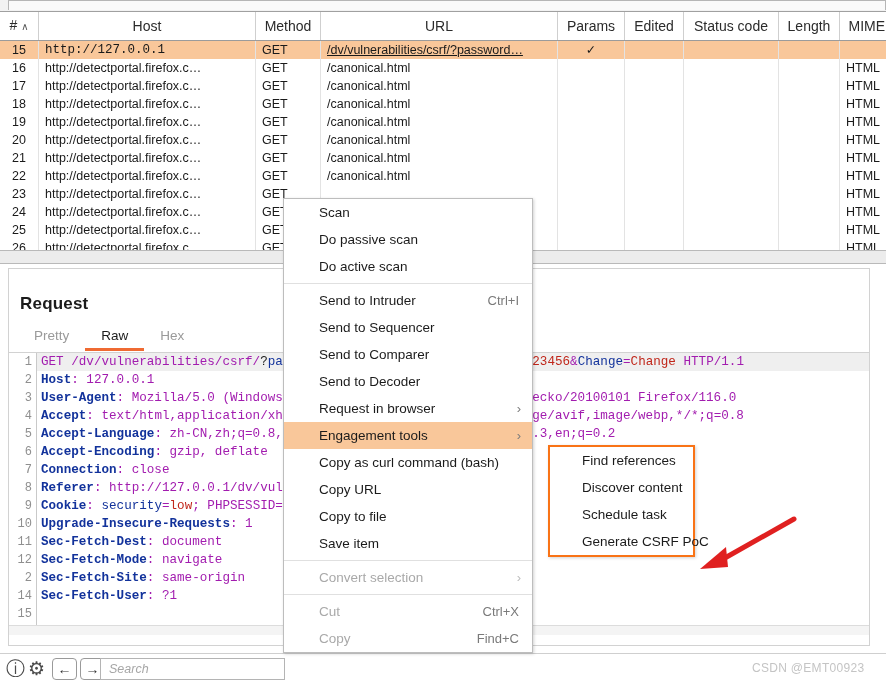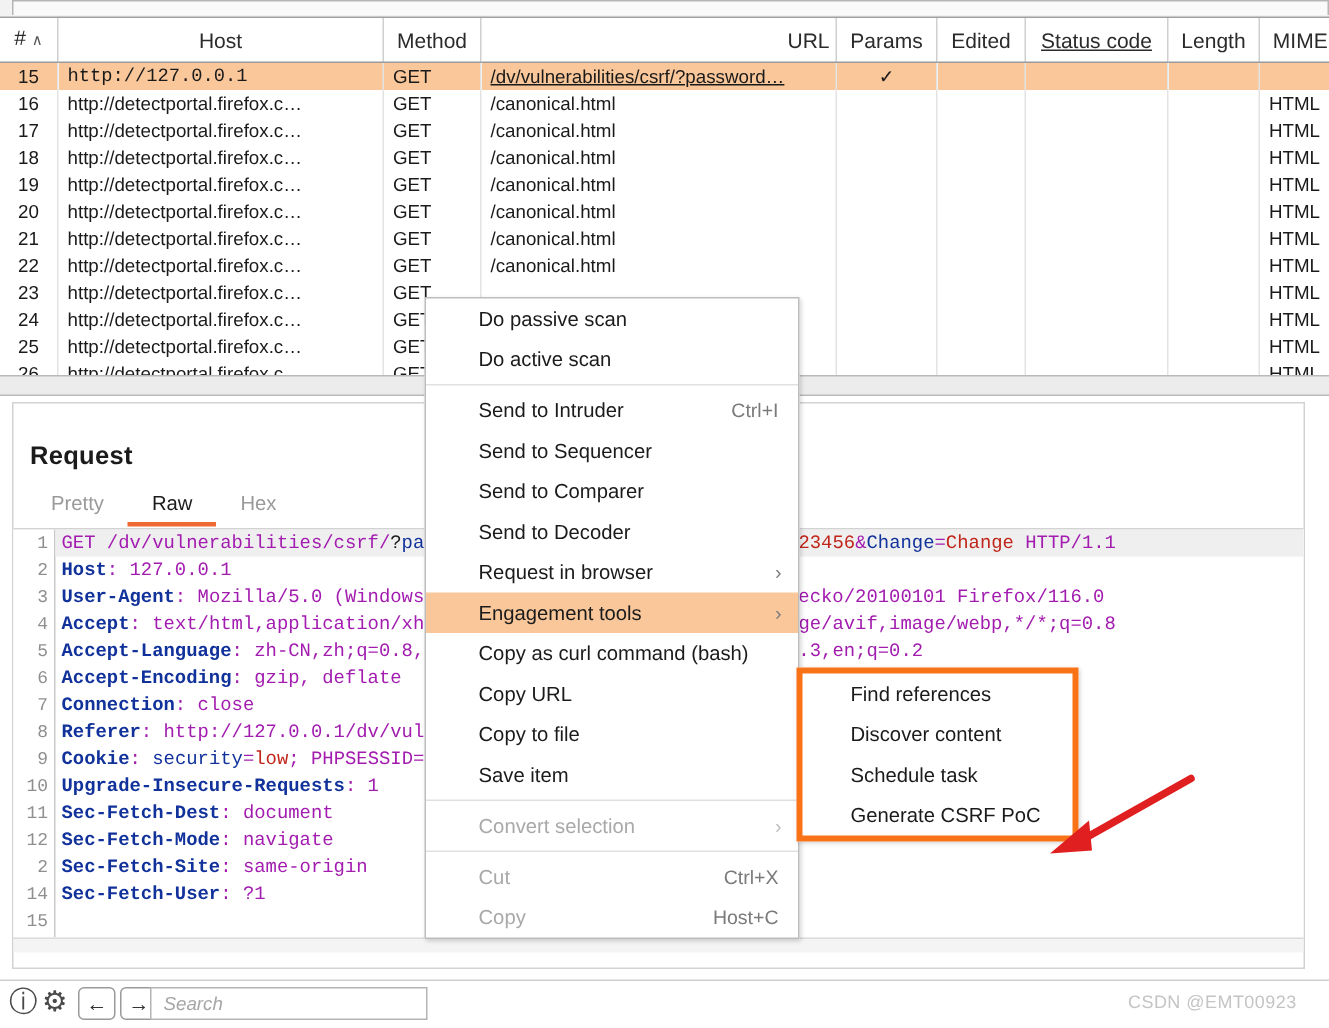--- a/index.html
+++ b/index.html
@@ -85,22 +85,22 @@
   }
   #ctxmenu .mi.dim{color:#a9a9a9;}
   #ctxmenu .mi.hl{background:#f9c79a;}
   #ctxmenu .mi .acc{position:absolute;right:13px;top:0;color:#7a7a7a;font-size:13px;}
   #ctxmenu .mi .arrow{position:absolute;right:11px;top:0;font-size:13px;color:#7c7c7c;}
   #ctxmenu .mi.dim .arrow{color:#bdbdbd;}
   #ctxmenu .sep{height:1px;background:#e0e0e0;margin:3px 0;}
 
   
   #submenu{
-    position:absolute;left:531px;top:445px;width:188px;
-    background:#ffffff;border:4px solid #f97316;box-shadow:1px 1px 3px rgba(0,0,0,.18);
+    position:absolute;left:548px;top:445px;width:147px;
+    background:#ffffff;border:2px solid #f97316;box-shadow:1px 1px 3px rgba(0,0,0,.18);
     box-sizing:border-box;z-index:50;
   }
   #submenu .mi{height:27px;line-height:27px;font-size:13.5px;color:#1b1b1b;padding-left:32px;white-space:nowrap;cursor:default;}
 
   
   #arrow{position:absolute;left:690px;top:515px;width:110px;height:60px;z-index:60;pointer-events:none;}
 </style>
 </head>
 <body>
 
@@ -108,24 +108,24 @@
   <div class="ts-inner"></div>
 </div>
 
 <div id="history">
   <table class="hist">
     <thead>
       <tr id="hist-head">
           <th style="width: 30px;"><span>#</span><span class="sortarrow">∧</span></th>
           <th style="width: 208px;"><span>Host</span></th>
           <th style="width: 56px;"><span>Method</span></th>
-          <th style="width: 228px; text-align: right;"><span>URL</span></th>
+          <th style="width: 228px;"><span>URL</span></th>
           <th style="width: 58px;"><span>Params</span></th>
           <th style="width: 50px;"><span>Edited</span></th>
-          <th style="width: 86px; text-decoration: underline;"><span>Status code</span></th>
+          <th style="width: 86px;"><span>Status code</span></th>
           <th style="width: 52px;"><span>Length</span></th>
           <th style="width: 76px;"><span>MIME type</span></th>
         </tr>
     </thead>
     <tbody id="hist-body">
         <tr class="sel">
           <td class="c-num" style="width: 30px;">15</td>
           <td class="c-host" style="width: 208px; font-family: Liberation Mono, monospace;">http://127.0.0.1</td>
           <td class="c-method" style="width: 56px;">GET</td>
           <td class="c-url" style="width: 228px; text-decoration: underline;">/dv/vulnerabilities/csrf/?password…</td>
@@ -300,38 +300,39 @@
   <div class="btn" style="left:52px;">←</div>
   <div class="btn" style="left:80px;">→</div>
   <div id="searchbox">
     <span>Search</span>
   </div>
 </div>
 
 <div id="watermark">CSDN @EMT00923</div>
 
 <div id="ctxmenu">
+    <div class="mi"><span>Scan</span></div>
     <div class="mi"><span>Do passive scan</span></div>
     <div class="mi"><span>Do active scan</span></div>
     <div class="sep"></div>
     <div class="mi"><span>Send to Intruder</span><span class="acc">Ctrl+I</span></div>
     <div class="mi"><span>Send to Sequencer</span></div>
     <div class="mi"><span>Send to Comparer</span></div>
     <div class="mi"><span>Send to Decoder</span></div>
     <div class="mi"><span>Request in browser</span><span class="arrow">›</span></div>
     <div class="mi hl"><span>Engagement tools</span><span class="arrow">›</span></div>
     <div class="mi"><span>Copy as curl command (bash)</span></div>
     <div class="mi"><span>Copy URL</span></div>
     <div class="mi"><span>Copy to file</span></div>
     <div class="mi"><span>Save item</span></div>
     <div class="sep"></div>
     <div class="mi dim"><span>Convert selection</span><span class="arrow">›</span></div>
     <div class="sep"></div>
     <div class="mi dim"><span>Cut</span><span class="acc">Ctrl+X</span></div>
-    <div class="mi dim"><span>Copy</span><span class="acc">Host+C</span></div>
+    <div class="mi dim"><span>Copy</span><span class="acc">Find+C</span></div>
   </div>
 
 <div id="submenu">
     <div class="mi">Find references</div>
     <div class="mi">Discover content</div>
     <div class="mi">Schedule task</div>
     <div class="mi">Generate CSRF PoC</div>
   </div>
 
 <svg id="arrow" viewBox="0 0 110 60">

